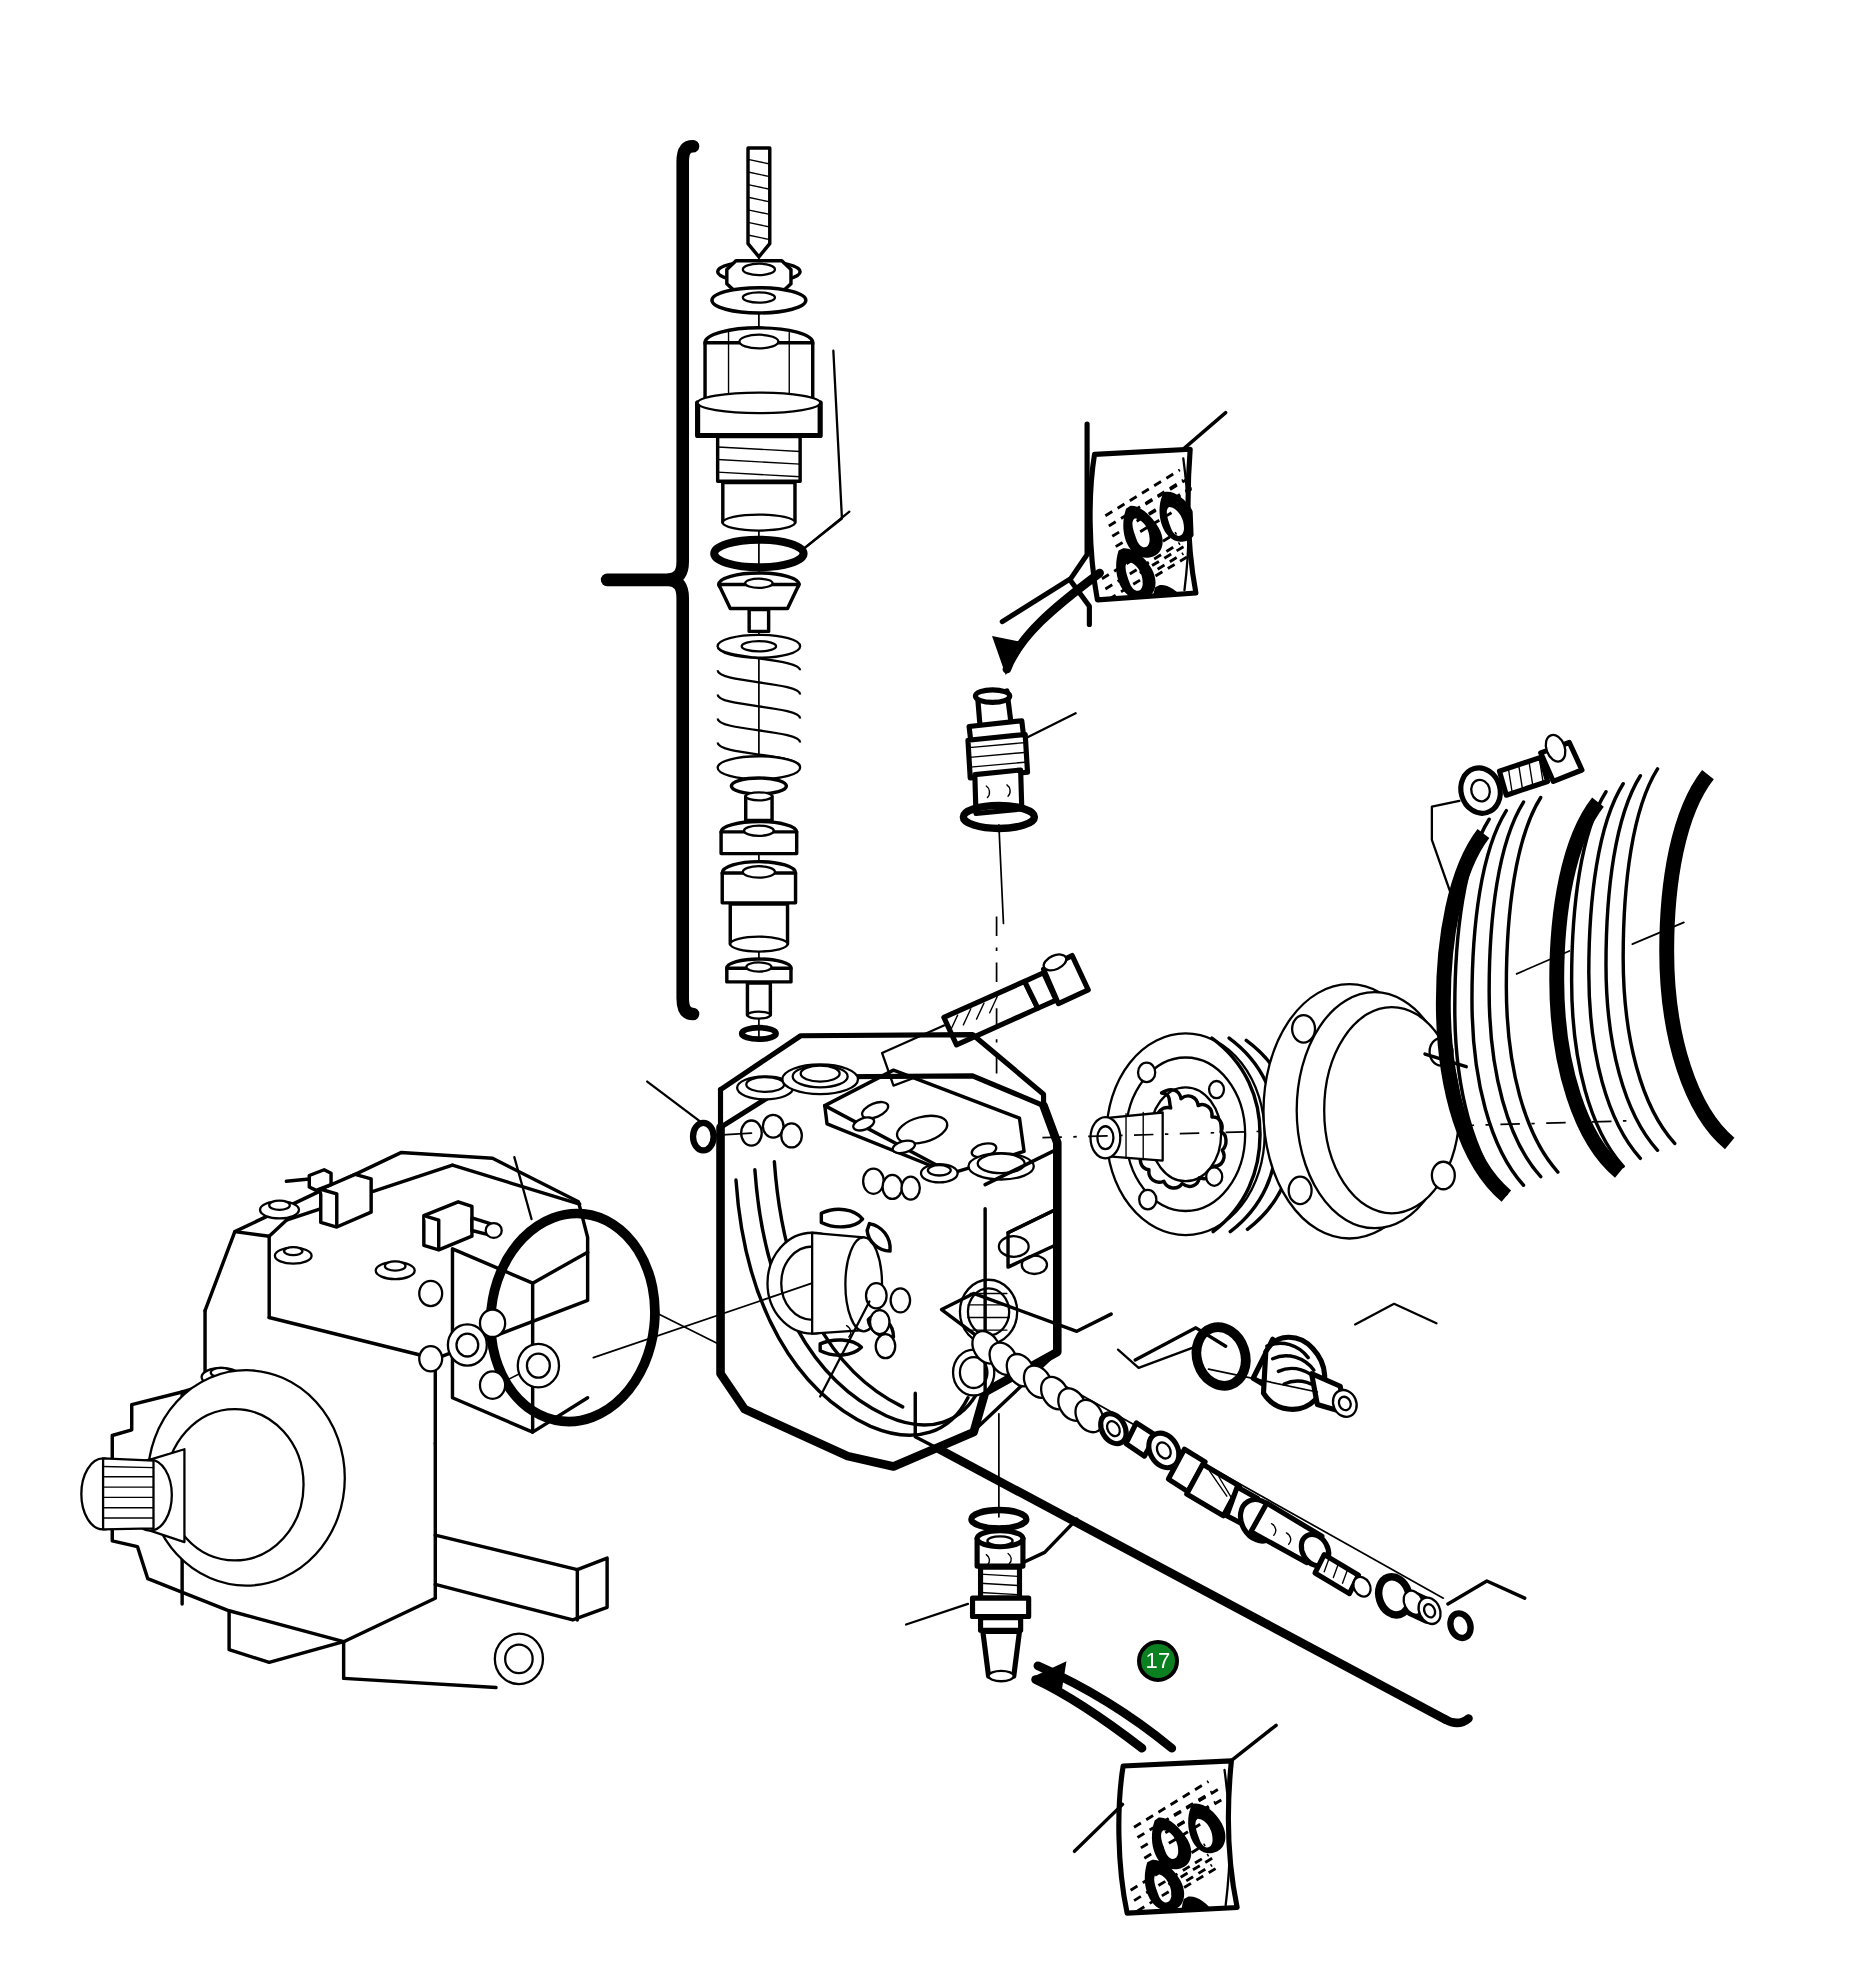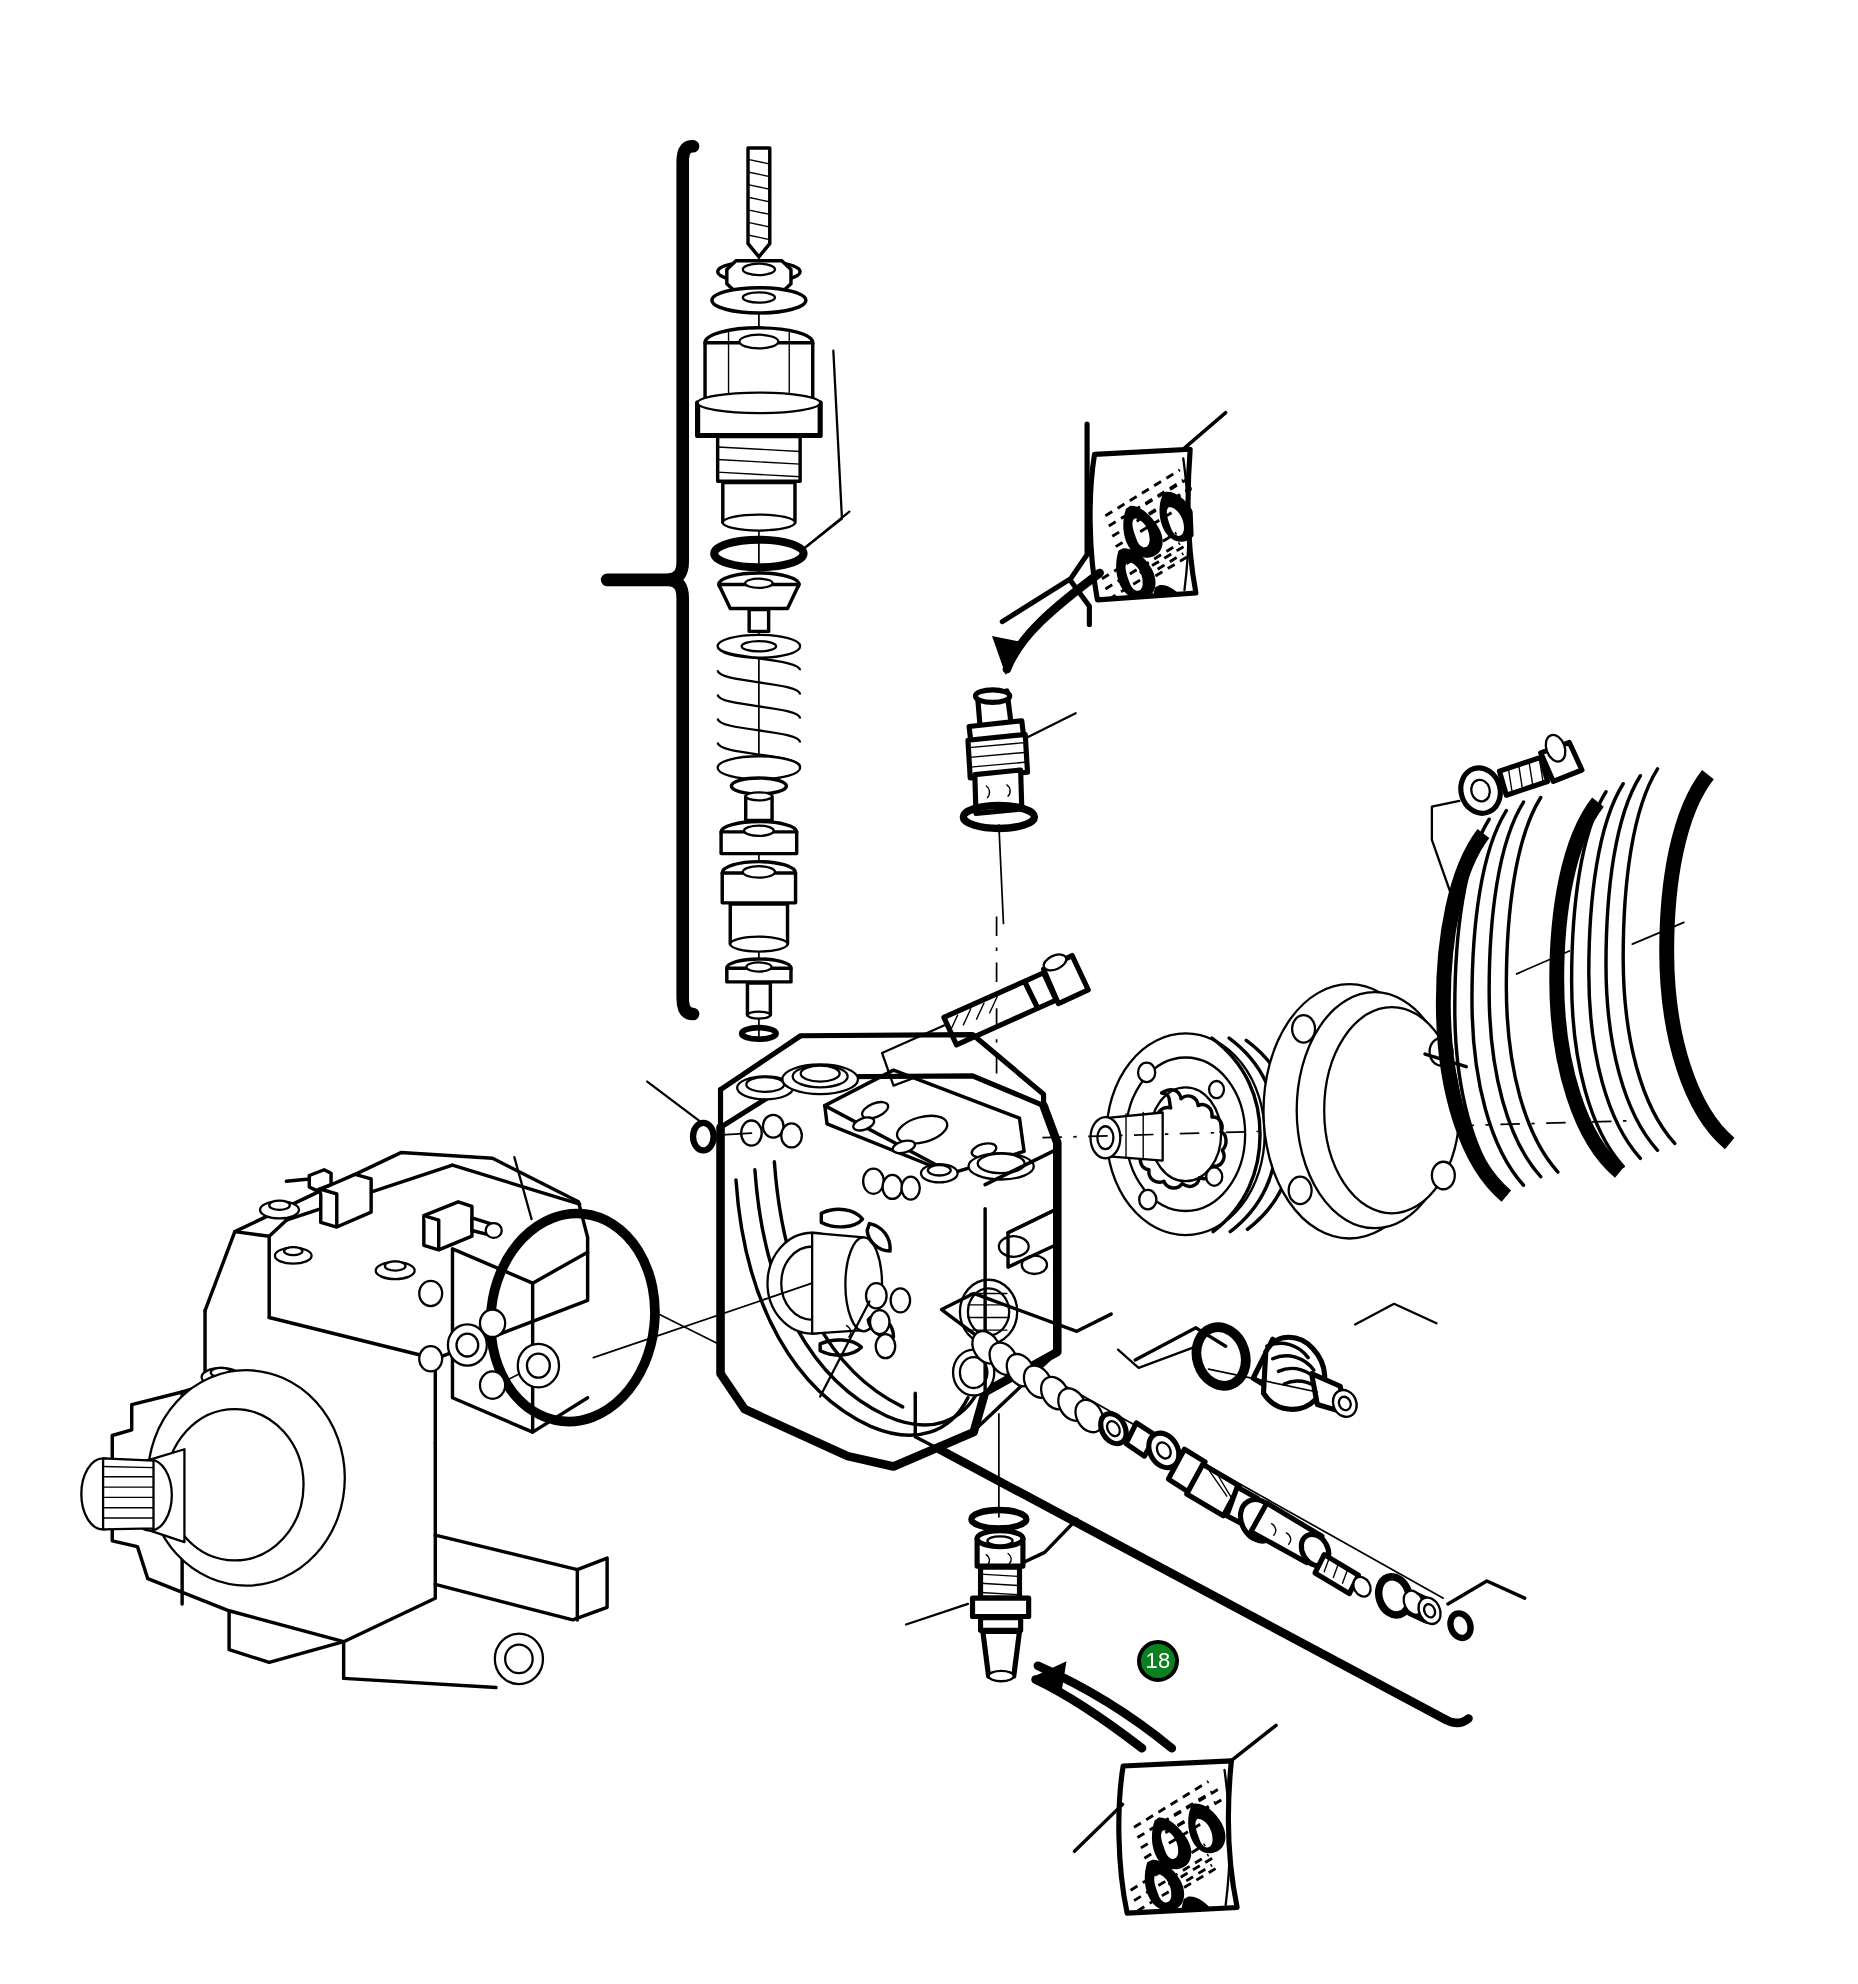--- a/index.html
+++ b/index.html
@@ -684,17 +684,17 @@
             <path d="M2046,3308 L2126,3260"></path>
         </g>
       </g>
       <path class="ln2" d="M1960,3150 L1876,3232"></path>
       <path class="ln2" d="M2152,3072 L2228,3012"></path>
     </g>
 
   </svg>
 
   <div class="badge" id="badge10" style="left: 1137px; top: 1640px; width: 42px; height: 42px; background: rgb(10, 128, 32); border: 4px solid rgb(0, 0, 0); color: rgb(255, 255, 255); font-size: 22px;">
-      <span class="badge-label">18</span>
+      <span class="badge-label">17</span>
     </div>
 
 </div>
 
 
 </body></html>

